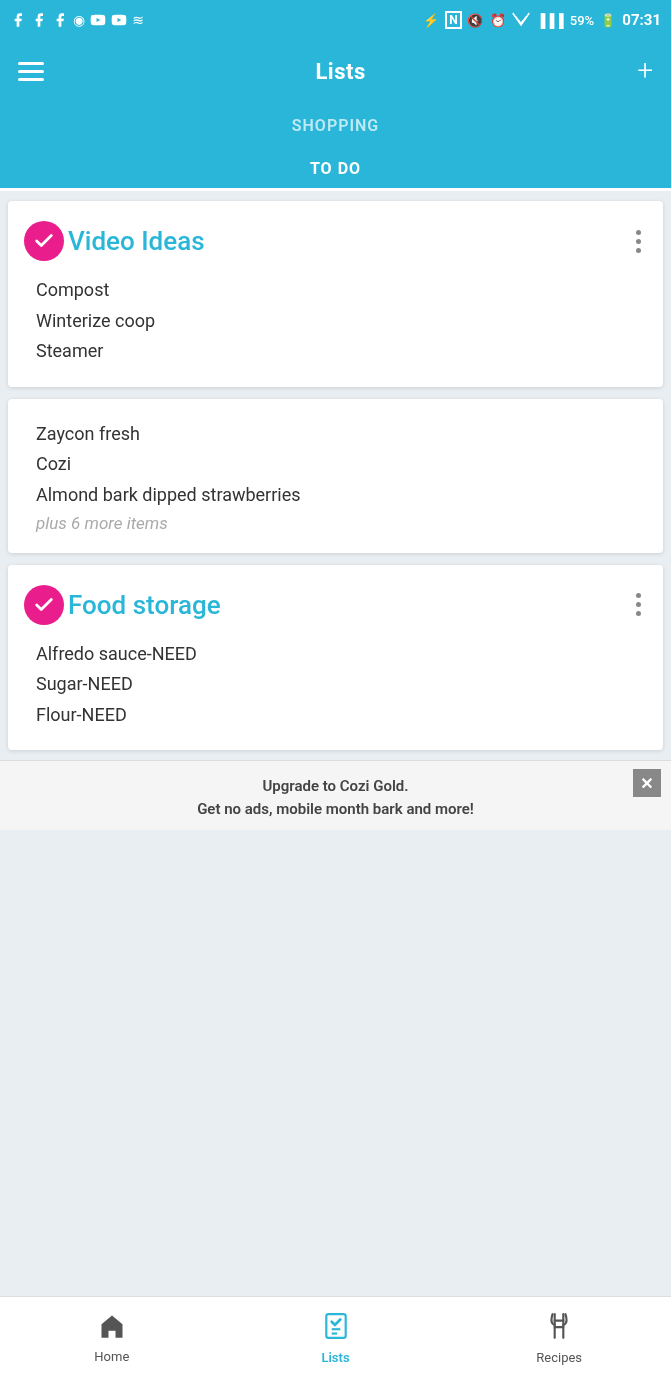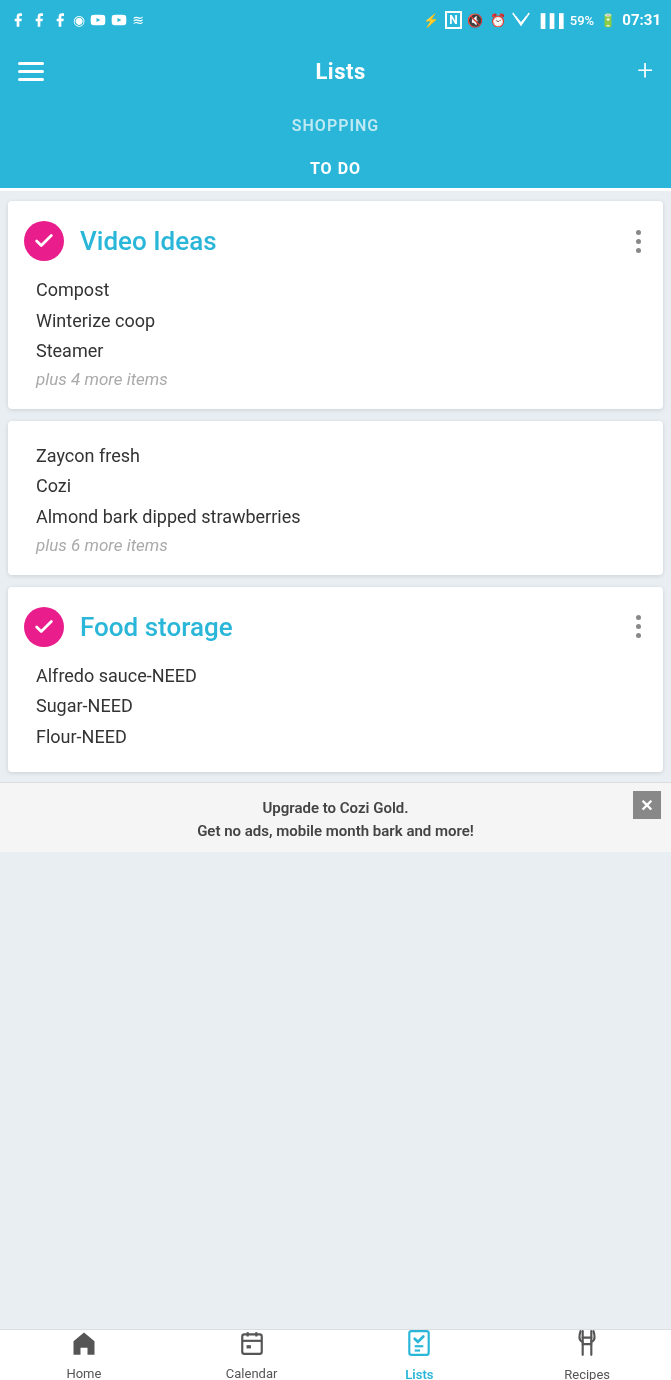--- a/index.html
+++ b/index.html
@@ -96,21 +96,21 @@
     }
     .card-header {
       display: flex;
       align-items: center;
       justify-content: space-between;
       margin-bottom: 14px;
     }
     .card-title-row {
       display: flex;
       align-items: center;
-      gap: 16px;
+      gap: 4px;
     }
     .check-circle {
       width: 40px;
       height: 40px;
       background: #e91e8c;
       border-radius: 50%;
       display: flex;
       align-items: center;
       justify-content: center;
       flex-shrink: 0;
@@ -172,21 +172,21 @@
       font-size: 16px;
       cursor: pointer;
       font-weight: bold;
     }
 
     
     .bottom-nav {
       background: white;
       border-top: 1px solid #ddd;
       display: flex;
-      height: 51px;
+      height: 84px;
       position: fixed;
       bottom: 0;
       width: 671px;
     }
     .nav-item {
       flex: 1;
       display: flex;
       flex-direction: column;
       align-items: center;
       justify-content: center;
@@ -280,21 +280,20 @@
       <div class="more-dots">
         <span></span>
           <span></span>
           <span></span>
       </div>
     </div>
     <div class="card-items">
       <div class="card-item">Compost</div>
       <div class="card-item">Winterize coop</div>
       <div class="card-item">Steamer</div>
-      <div class="card-more">plus 4 more items</div>
     </div>
   </div>
 
   <div class="list-card">
     <div class="card-items">
       <div class="card-item">Zaycon fresh</div>
       <div class="card-item">Cozi</div>
       <div class="card-item">Almond bark dipped strawberries</div>
       <div class="card-more">plus 6 more items</div>
     </div>
@@ -337,32 +336,20 @@
 
 <div class="bottom-nav">
   <div class="nav-item">
     <span class="nav-icon">
       <svg width="28" height="26" viewBox="0 0 24 22" fill="#555">
         <path d="M3 9.5L12 2l9 7.5V21H15v-6H9v6H3V9.5z"></path>
       </svg>
     </span>
     <span class="nav-label">Home</span>
   </div>
-  <div class="nav-item">
-    <span class="nav-icon">
-      <svg width="26" height="26" viewBox="0 0 24 24" fill="none" stroke="#555" stroke-width="2">
-        <rect x="3" y="4" width="18" height="18" rx="2" ry="2"></rect>
-        <line x1="16" y1="2" x2="16" y2="6"></line>
-        <line x1="8" y1="2" x2="8" y2="6"></line>
-        <line x1="3" y1="10" x2="21" y2="10"></line>
-        <rect x="7" y="14" width="4" height="3" fill="#555" stroke="none"></rect>
-      </svg>
-    </span>
-    <span class="nav-label">Calendar</span>
-  </div>
   <div class="nav-item active">
     <span class="nav-icon">
       <svg width="26" height="28" viewBox="0 0 24 26">
         <rect x="3" y="2" width="18" height="22" rx="2" fill="none" stroke="#29b6d8" stroke-width="2"></rect>
         <polyline points="8 9 11 12 16 7" fill="none" stroke="#29b6d8" stroke-width="2.5" stroke-linecap="round"></polyline>
         <line x1="8" y1="16" x2="16" y2="16" stroke="#29b6d8" stroke-width="2"></line>
         <line x1="8" y1="20" x2="13" y2="20" stroke="#29b6d8" stroke-width="2"></line>
       </svg>
     </span>
     <span class="nav-label">Lists</span>

